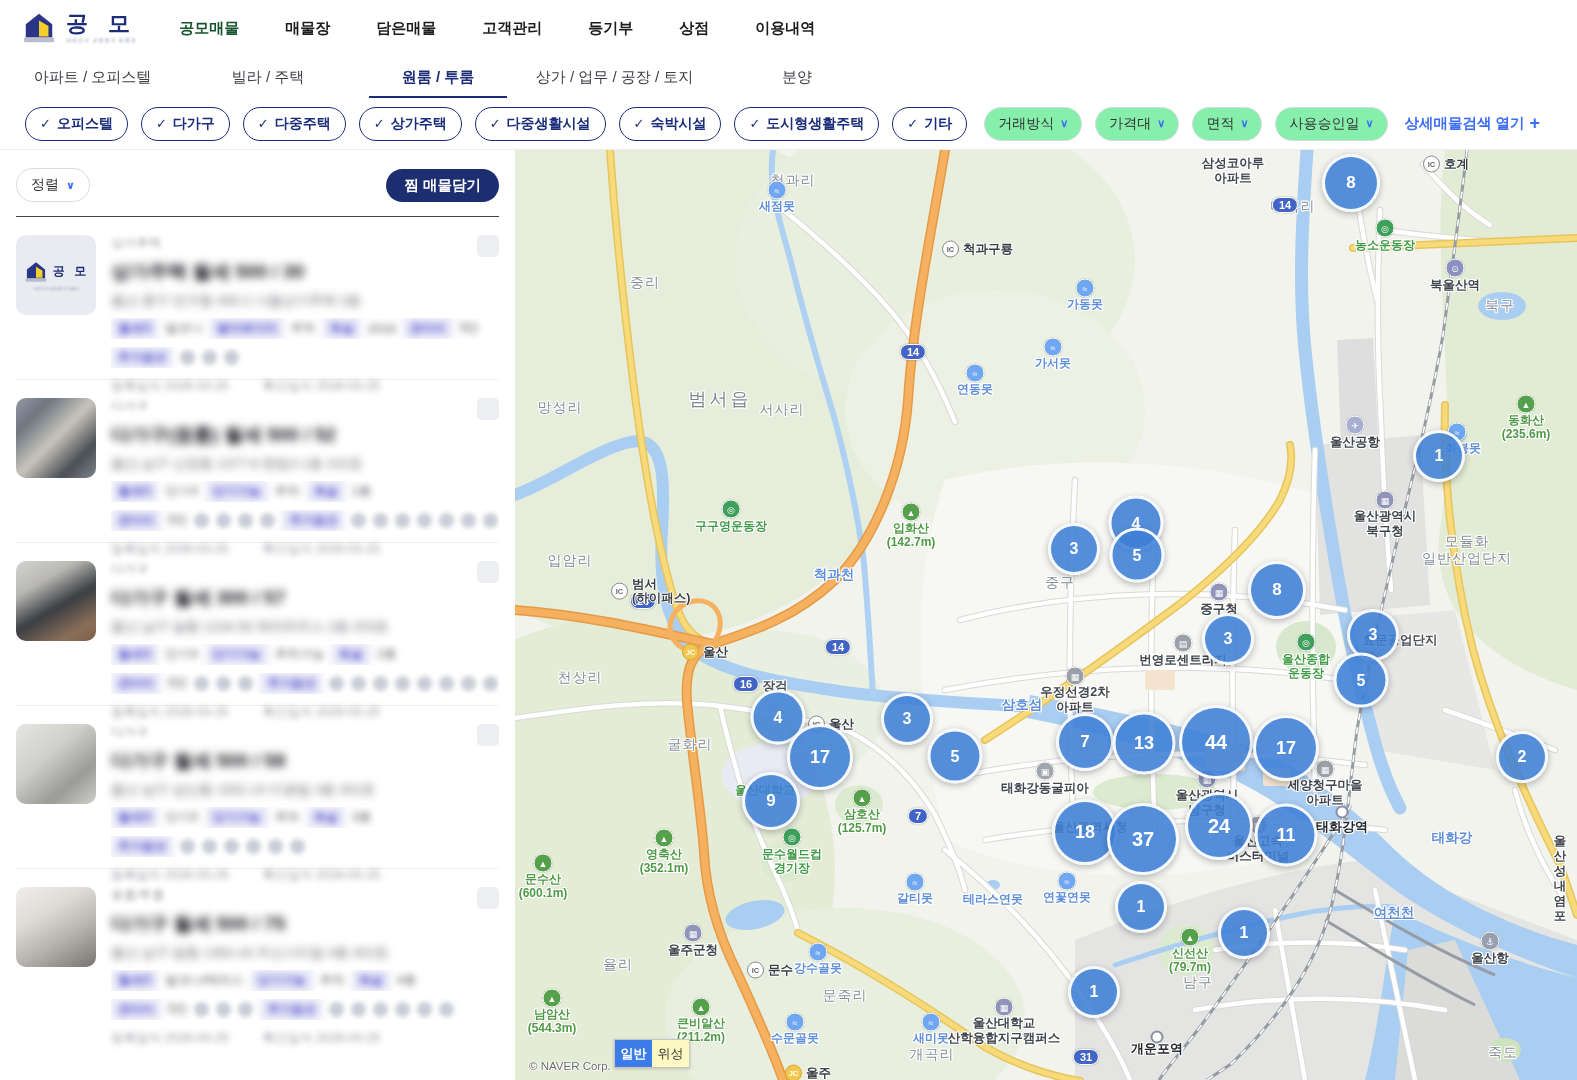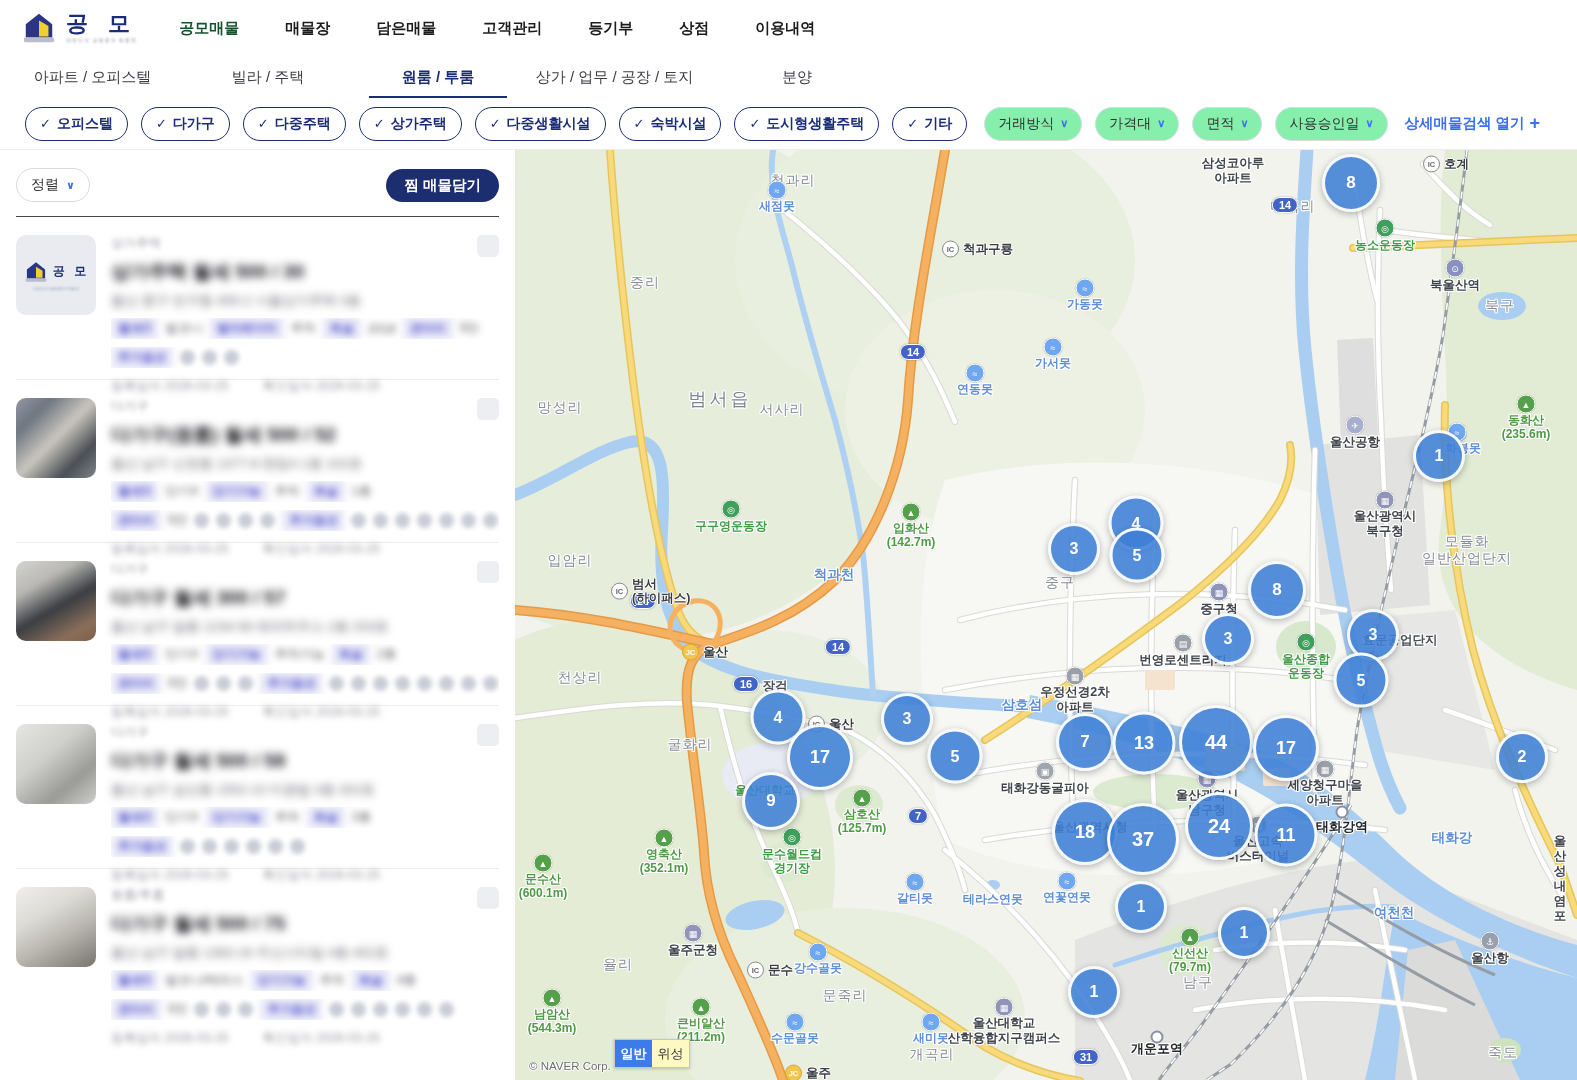--- a/index.html
+++ b/index.html
@@ -530,21 +530,21 @@
 일반산업단지</div>
       <div class="mlbl l-poi" style="left: 1045px; top: 729px;">울산성내
 염포</div>
       <div class="mlbl l-dark" style="left: 260px; top: 536px;">장검</div>
       <div class="mlbl l-dark" style="left: 885px; top: 490px;">효문공업단지</div>
       <div class="mlbl l-dark" style="left: 575px; top: 677px;">울산광역시청</div>
       <div class="mlbl l-bold" style="left: 827px; top: 677px;">태화강역</div>
       <div class="mlbl l-bold" style="left: 642px; top: 899px;">개운포역</div>
       <div class="mlbl l-water" style="left: 319px; top: 425px;">척과천</div>
       <div class="mlbl l-water" style="left: 937px; top: 688px;">태화강</div>
-      <div class="mlbl l-water" style="left: 879px; top: 763px;">여천천</div>
+      <div class="mlbl l-water" style="left: 879px; top: 763px; text-decoration: underline;">여천천</div>
       <div class="mlbl l-water" style="left: 507px; top: 555px;">삼호섬</div>
       <div class="mlbl l-pond" style="left: 262px; top: 56px;">새점못</div>
       <div class="mlbl l-pond" style="left: 570px; top: 154px;">가동못</div>
       <div class="mlbl l-pond" style="left: 538px; top: 213px;">가서못</div>
       <div class="mlbl l-pond" style="left: 460px; top: 239px;">연동못</div>
       <div class="mlbl l-pond" style="left: 948px; top: 298px;">화봉못</div>
       <div class="mlbl l-pond" style="left: 400px; top: 748px;">갈티못</div>
       <div class="mlbl l-pond" style="left: 478px; top: 749px;">테라스연못</div>
       <div class="mlbl l-pond" style="left: 552px; top: 747px;">연꽃연못</div>
       <div class="mlbl l-pond" style="left: 303px; top: 818px;">강수골못</div>

